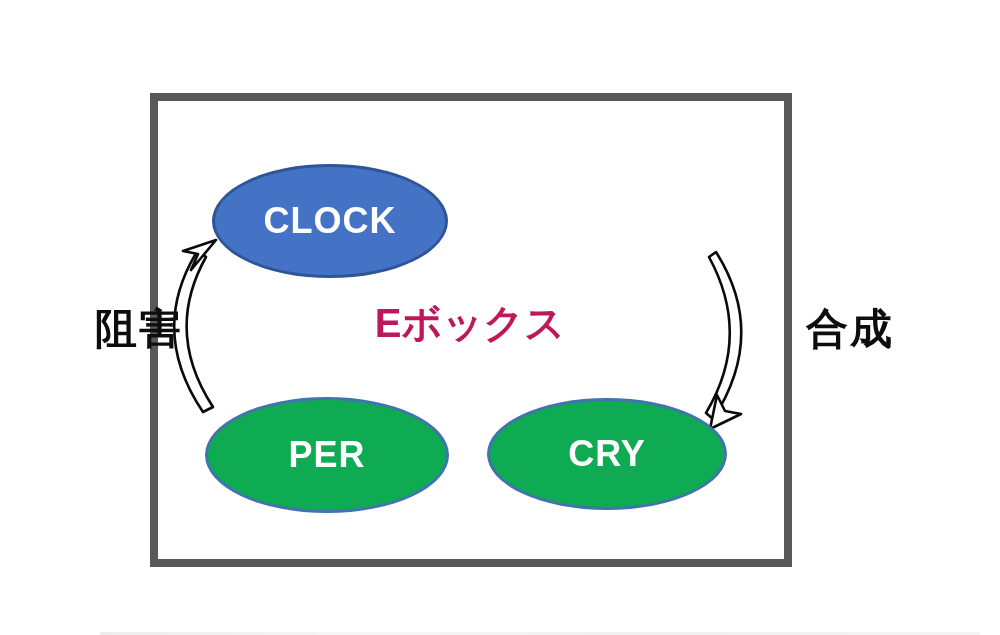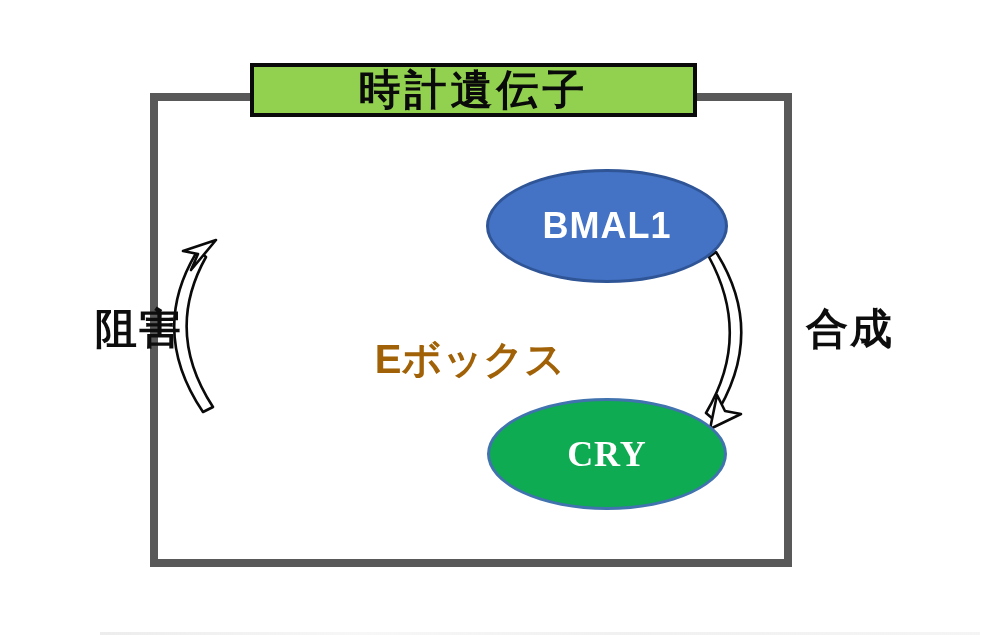--- a/index.html
+++ b/index.html
@@ -21,24 +21,24 @@
   }
   .node{
     position:absolute;border-radius:50%;box-sizing:border-box;
     display:flex;align-items:center;justify-content:center;z-index:2;
     border:3px solid #000;
   }
   .node span{font-weight:bold;font-size:36px;letter-spacing:1px;line-height:1;}
   .node-clock{left:212px;top:164px;width:236px;height:114px;}
   .node-bmal1{left:486px;top:169px;width:242px;height:114px;}
   .node-per{left:205px;top:397px;width:244px;height:116px;}
-  .node-cry{left:487px;top:398px;width:240px;height:112px;font-family:Liberation Serif, serif;}
+  .node-cry{left:487px;top:398px;width:240px;height:112px;}
   .center-label{
     position:absolute;left:370px;top:303px;width:200px;text-align:center;
-    font-size:40px;font-weight:bold;color:#a16207;z-index:2;line-height:1;margin-top:36px;
+    font-size:40px;font-weight:bold;color:#be185d;z-index:2;line-height:1;
   }
   .side-label{
     position:absolute;top:308px;font-size:42px;font-weight:bold;color:#0d0d0d;
     z-index:2;line-height:1;letter-spacing:2px;
   }
   .side-label.left{left:55px;margin-left:40px;}
   .side-label.right{left:806px;text-align:center;}
   .arrows{position:absolute;left:0;top:0;z-index:2;pointer-events:none;}
   .bottom-artifact{
     position:absolute;left:100px;top:632px;width:880px;height:3px;
@@ -59,26 +59,26 @@
       <path d="M 203,412 Q 148,330 198,250 L 206,257 Q 164,332 213,407 Z" fill="#ffffff" stroke="#0a0a0a" stroke-width="2.6" stroke-linejoin="round"></path>
       <path d="M 216,240 L 191,270 L 198,254 L 183,251 Z" fill="#ffffff" stroke="#0a0a0a" stroke-width="2.6" stroke-linejoin="round"></path>
     </g>
 
     <g>
       <path d="M 716,252 Q 768,334 713,419 L 706,413 Q 752,336 709,257 Z" fill="#ffffff" stroke="#0a0a0a" stroke-width="2.6" stroke-linejoin="round"></path>
       <path d="M 710,429 L 741,414 L 725,411 L 717,395 Z" fill="#ffffff" stroke="#0a0a0a" stroke-width="2.6" stroke-linejoin="round"></path>
     </g>
   </svg>
 
-  <div class="title-box" style="background: rgb(146, 208, 80); border-color: rgb(10, 10, 10);">
-    <span>時計遺伝子</span>
+
+  <div class="node node-clock" style="background: rgb(68, 114, 196); border-color: rgb(47, 85, 151); color: rgb(255, 255, 255);">
+    <span>CLOCK</span>
   </div>
-
-  <div class="node node-bmal1" style="background: rgb(68, 114, 196); border-color: rgb(47, 85, 151); color: rgb(255, 255, 255);">
-    <span>BMAL1</span>
+  <div class="node node-per" style="background: rgb(14, 171, 83); border-color: rgb(65, 115, 174); color: rgb(255, 255, 255);">
+    <span>PER</span>
   </div>
   <div class="node node-cry" style="background: rgb(14, 171, 83); border-color: rgb(65, 115, 174); color: rgb(255, 255, 255);">
     <span>CRY</span>
   </div>
 
   <div class="center-label">Eボックス</div>
 
   <div class="side-label left">阻害</div>
   <div class="side-label right">合成</div>
 

